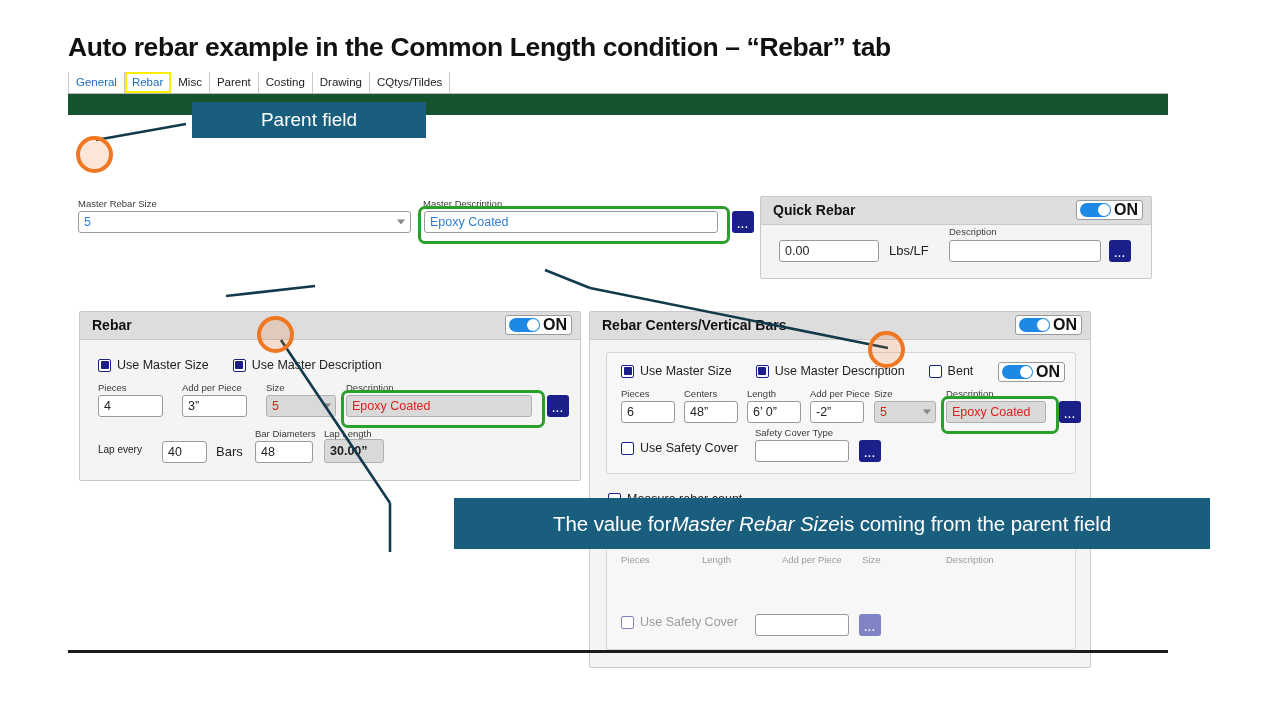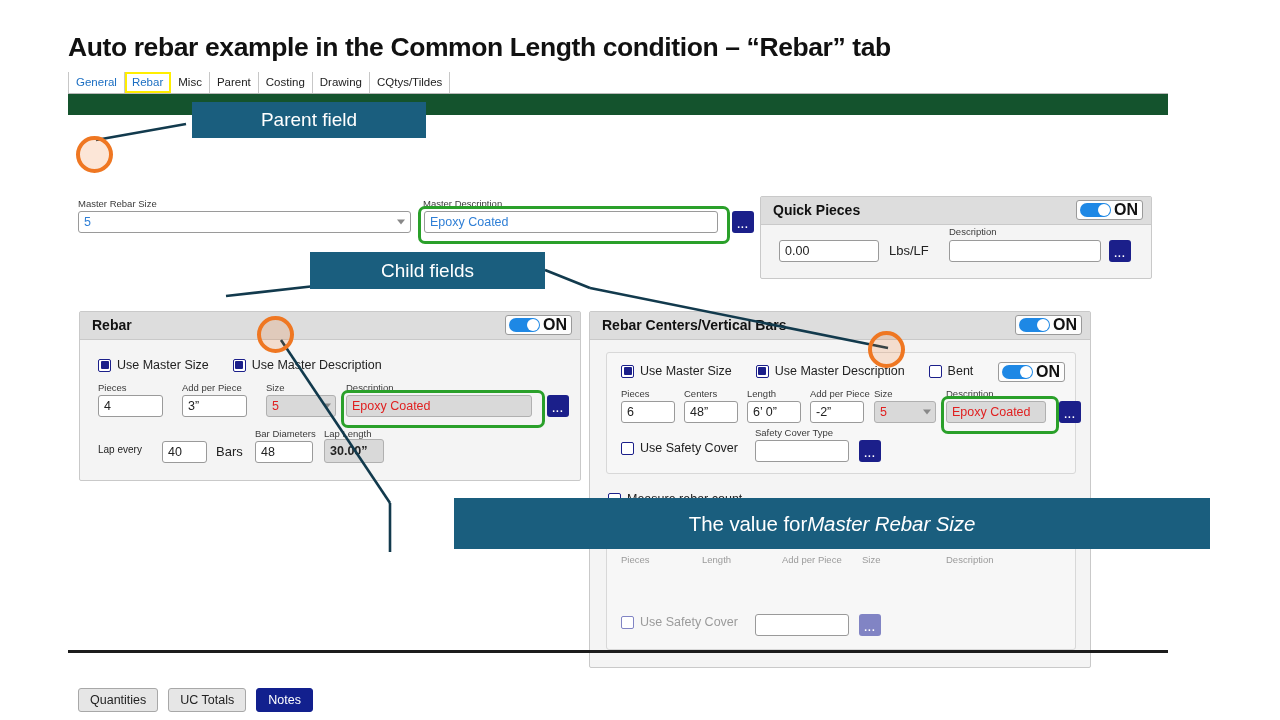--- a/index.html
+++ b/index.html
@@ -188,21 +188,21 @@
         <div class="combo-arrow" style="top:11px;right:6px;"></div>
       </div>
 
       <div style="position:absolute;left:355px;top:83px;" class="flabel">Master Description</div>
       <div class="finput blue" style="position:absolute;left:356px;top:96px;width:294px;">Epoxy Coated</div>
       <div class="green-ring" style="left:350px;top:91px;width:306px;height:32px;"></div>
       <div class="ellipsis-btn" style="position:absolute;left:664px;top:96px;">...</div>
 
       <div class="panel" style="left:692px;top:81px;width:390px;height:81px;">
         <div class="panel-head">
-          <div class="ttl">Quick Pieces</div>
+          <div class="ttl">Quick Rebar</div>
           <div class="toggle">
             <span class="knob"></span>
             <span class="lbl">ON</span>
           </div>
         </div>
         <div class="finput" style="position:absolute;left:18px;top:43px;width:100px;">0.00</div>
         <div style="position:absolute;left:128px;top:46px;font-size:13px;color:#222;">Lbs/LF</div>
         <div class="flabel" style="position:absolute;left:188px;top:29px;">Description</div>
         <div class="finput" style="position:absolute;left:188px;top:43px;width:152px;"></div>
         <div class="ellipsis-btn" style="position:absolute;left:348px;top:43px;">...</div>
@@ -347,25 +347,20 @@
 
           <div class="cbx-row muted" style="position:absolute;left:14px;top:96px;">
             <span class="cbx muted"></span>
             <span>Use Safety Cover</span>
           </div>
           <div class="finput" style="position:absolute;left:148px;top:95px;width:94px;"></div>
           <div class="ellipsis-btn muted" style="position:absolute;left:252px;top:95px;">...</div>
         </div>
       </div>
 
-      <div style="position:absolute;left:10px;top:573px;display:flex;gap:10px;">
-        <div class="btn">Quantities</div>
-        <div class="btn">UC Totals</div>
-        <div class="btn primary">Notes</div>
-      </div>
     </div>
   </div>
 
   <div class="footer-rule"></div>
 
   <svg class="leaders">
 
     <line x1="186" y1="124" x2="96" y2="140" stroke="#123a4d" stroke-width="2.6"></line>
 
     <line x1="315" y1="286" x2="226" y2="296" stroke="#123a4d" stroke-width="2.6"></line>
@@ -375,19 +370,19 @@
 
     <line x1="281" y1="340" x2="390" y2="503" stroke="#123a4d" stroke-width="2.6"></line>
     <line x1="390" y1="503" x2="390" y2="552" stroke="#123a4d" stroke-width="2.6"></line>
   </svg>
 
   <div class="orange-circle" style="left:76px;top:136px;width:29px;height:29px;"></div>
   <div class="orange-circle" style="left:257px;top:316px;width:29px;height:29px;"></div>
   <div class="orange-circle" style="left:868px;top:331px;width:29px;height:29px;"></div>
 
   <div class="callout c1">Parent field</div>
-  <div class="callout c2">Child fields</div>
   <div class="callout c3">
     <span>The value for </span>
       <em>Master Rebar Size</em>
+      <span> is coming from the parent field</span>
   </div>
 
 </div>
 
 </body></html>

